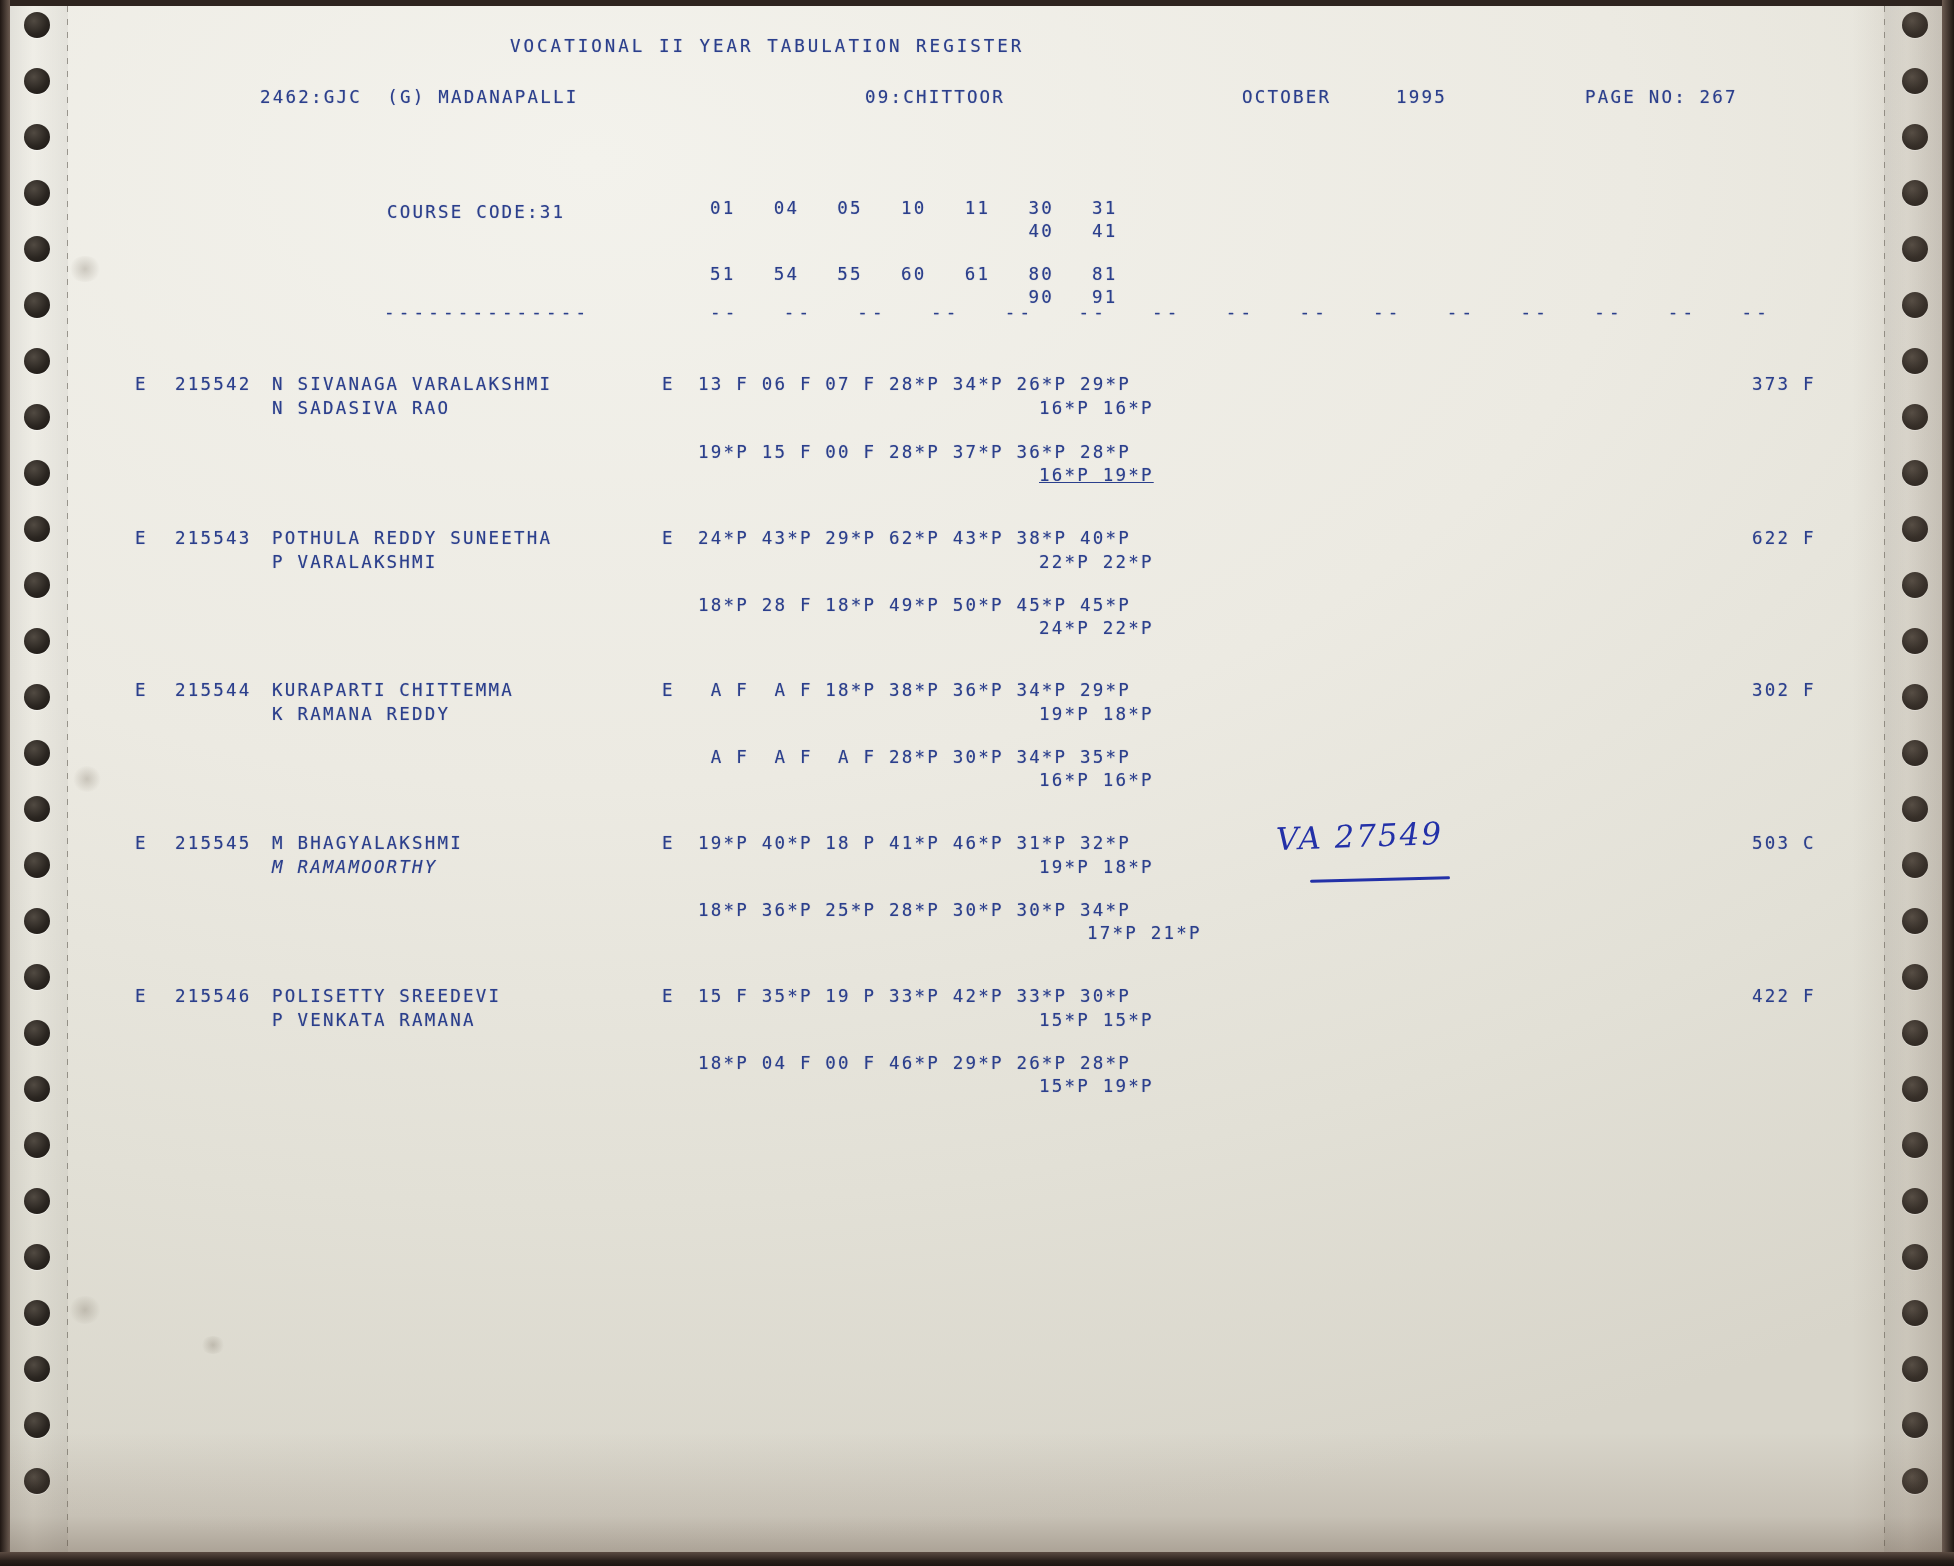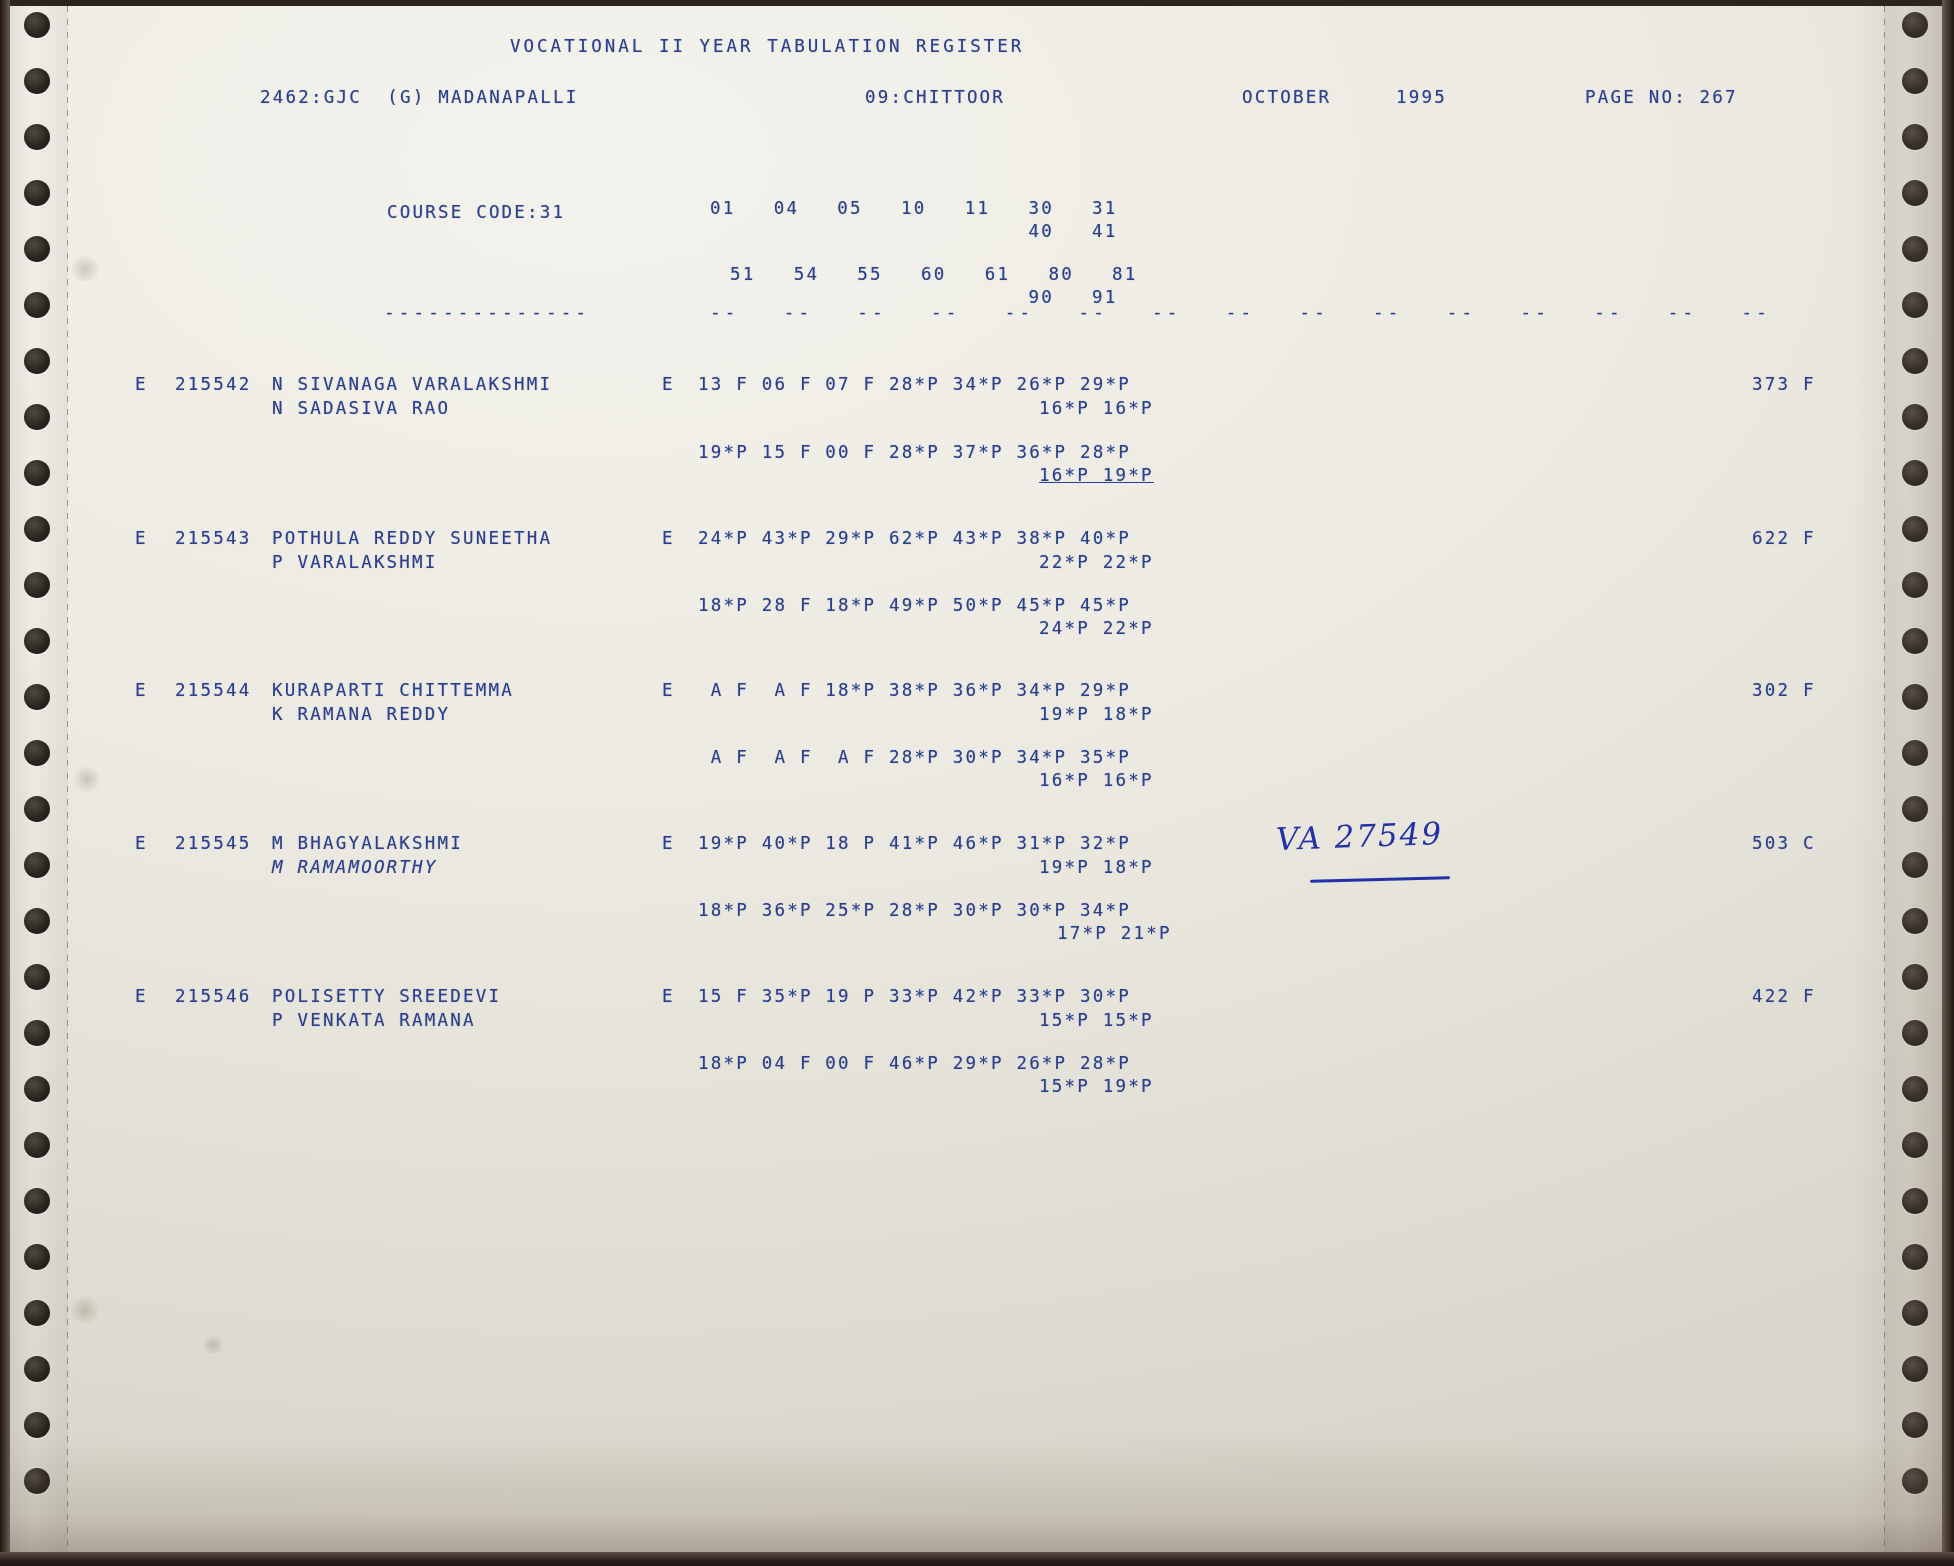--- a/index.html
+++ b/index.html
@@ -197,21 +197,21 @@
     <div class="t" style="left:855px; top:81px;">09:CHITTOOR</div>
     <div class="t" style="left:1232px; top:81px;">OCTOBER</div>
     <div class="t" style="left:1386px; top:81px;">1995</div>
     <div class="t" style="left:1575px; top:81px;">PAGE NO: 267</div>
 
     <div class="t" style="left:377px; top:196px;">COURSE CODE:31</div>
 
     <div class="t" style="left:700px; top:192px;">01   04   05   10   11   30   31</div>
     <div class="t" style="left:700px; top:215px;">                         40   41</div>
 
-    <div class="t" style="left:700px; top:258px;margin-left:20px;">51   54   55   60   61   80   81</div>
+    <div class="t" style="left:700px; top:258px;">51   54   55   60   61   80   81</div>
     <div class="t" style="left:700px; top:281px;">                         90   91</div>
 
     <div class="t dash" style="left:374px; top:296px;">--------------</div>
     <div class="t dash" style="left:700px; top:296px;">--   --   --   --   --   --   --   --   --   --   --   --   --   --   --</div>
 
     <div class="t" style="left:125px; top:368px;">E</div>
     <div class="t" style="left:165px; top:368px;">215542</div>
     <div class="t" style="left:262px; top:368px;">N SIVANAGA VARALAKSHMI</div>
     <div class="t" style="left:262px; top:392px;">N SADASIVA RAO</div>
     <div class="t" style="left:652px; top:368px;">E</div>
@@ -244,21 +244,21 @@
     <div class="t" style="left:1742px; top:674px;">302 F</div>
 
     <div class="t" style="left:125px; top:827px;">E</div>
     <div class="t" style="left:165px; top:827px;">215545</div>
     <div class="t" style="left:262px; top:827px;">M BHAGYALAKSHMI</div>
     <div class="t" style="left:262px; top:851px;font-style:italic;">M RAMAMOORTHY</div>
     <div class="t" style="left:652px; top:827px;">E</div>
     <div class="t" style="left:688px; top:827px;">19*P 40*P 18 P 41*P 46*P 31*P 32*P</div>
     <div class="t" style="left:1029px; top:851px;">19*P 18*P</div>
     <div class="t" style="left:688px; top:894px;">18*P 36*P 25*P 28*P 30*P 30*P 34*P</div>
-    <div class="t" style="left:1047px; top:917px;">17*P 21*P</div>
+    <div class="t" style="left:1077px; top:917px;">17*P 21*P</div>
     <div class="t" style="left:1742px; top:827px;">503 C</div>
 
     <div class="hand" style="left:1266px; top:812px;">VA 27549</div>
     <div class="hand-underline" style="left:1300px; top:872px; width:140px;"></div>
 
     <div class="t" style="left:125px; top:980px;">E</div>
     <div class="t" style="left:165px; top:980px;">215546</div>
     <div class="t" style="left:262px; top:980px;">POLISETTY SREEDEVI</div>
     <div class="t" style="left:262px; top:1004px;">P VENKATA RAMANA</div>
     <div class="t" style="left:652px; top:980px;">E</div>

